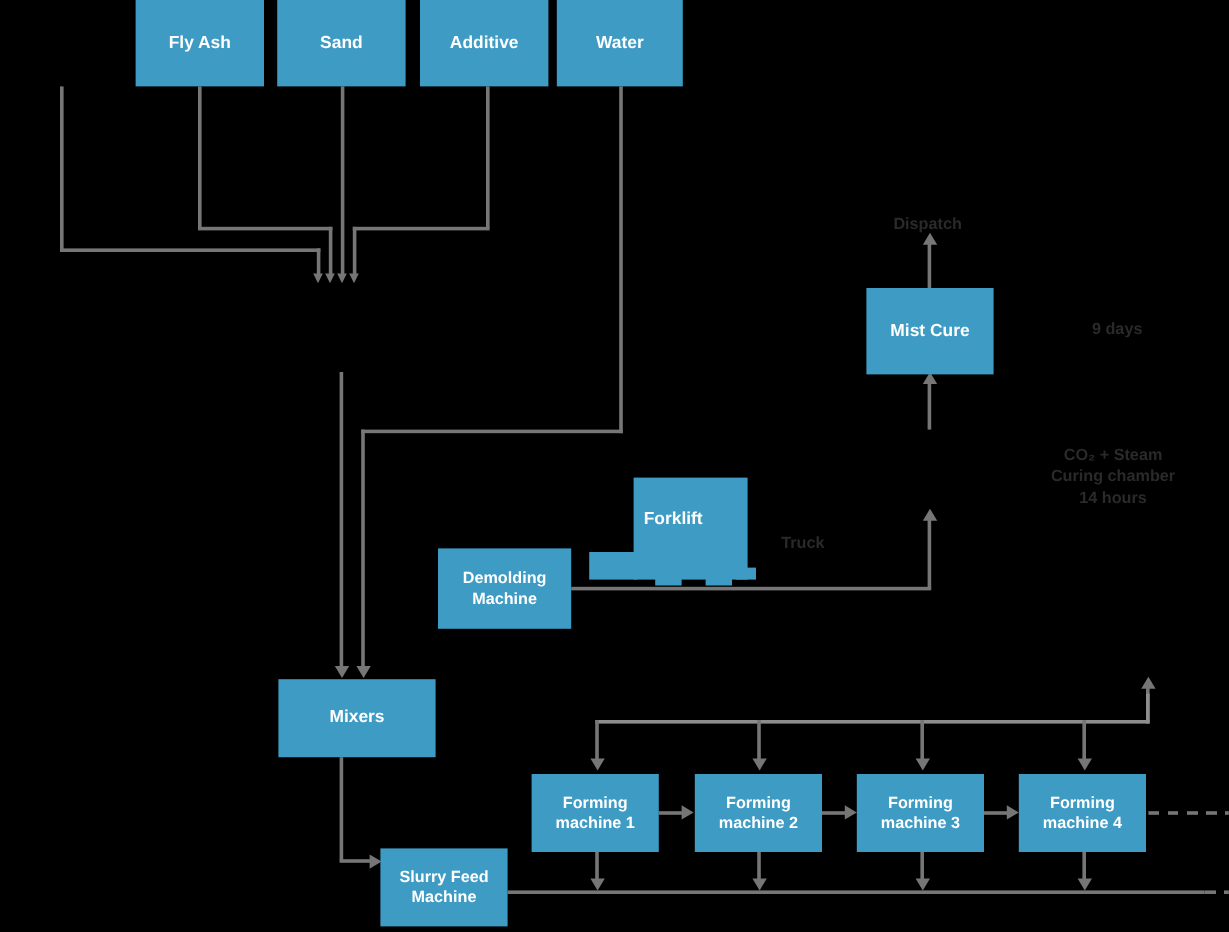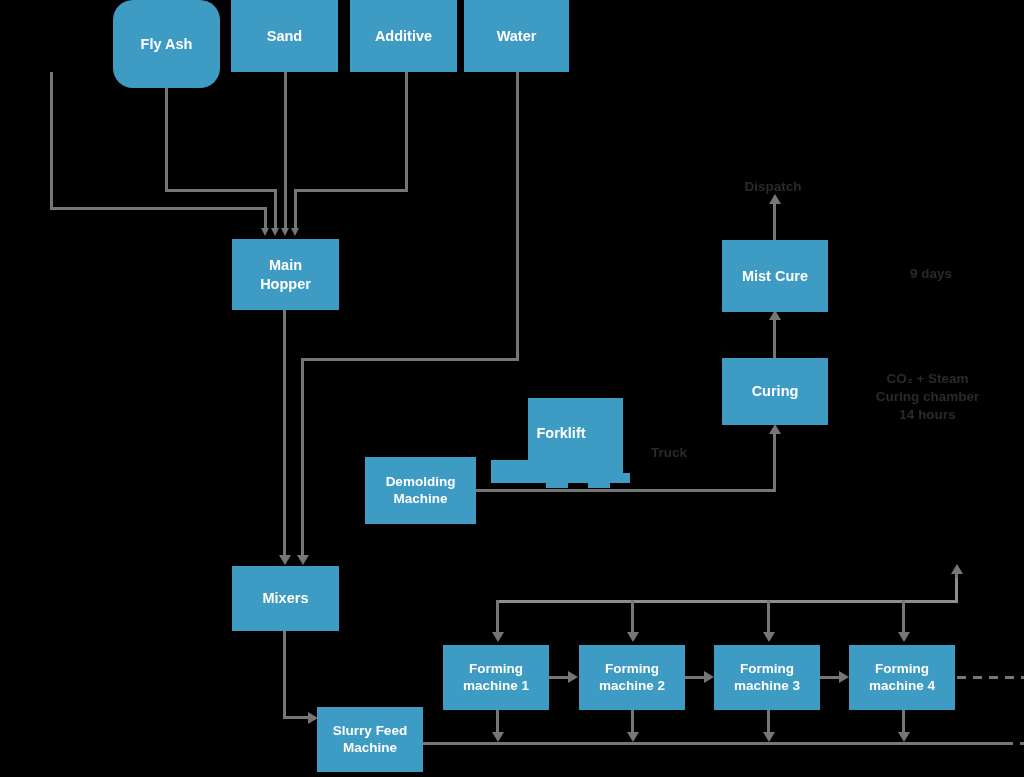--- a/index.html
+++ b/index.html
@@ -56,21 +56,21 @@
   .truck .tail{position:absolute;background:#3d9bc4;}
   .truck .wheel{position:absolute;background:#3d9bc4;border-radius:50% 50% 0 0;}
   .truck .label{position:absolute;color:#fff;font-weight:bold;font-size:14.5px;
                 width:100%;text-align:center;}
 </style>
 </head>
 <body>
 
 <div id="stage">
 
-  <div class="node" style="left:113px;top:0px;width:107px;height:88px;border-radius:20px;">Fly Ash</div>
+  <div class="node" style="left:113px;top:0px;width:107px;height:72px;">Fly Ash</div>
   <div class="node" style="left:231px;top:0px;width:107px;height:72px;">Sand</div>
   <div class="node" style="left:350px;top:0px;width:107px;height:72px;">Additive</div>
   <div class="node" style="left:464px;top:0px;width:105px;height:72px;">Water</div>
 
   <div class="v" style="left:50px;top:72px;height:138px;"></div>
   <div class="h" style="left:50px;top:207px;width:217px;"></div>
   <div class="v" style="left:264px;top:207px;height:22px;"></div>
   <div class="ar down sm" style="left:261px;top:228px;"></div>
 
   <div class="v" style="left:165px;top:72px;height:118px;"></div>
@@ -84,27 +84,25 @@
   <div class="v" style="left:405px;top:72px;height:118px;"></div>
   <div class="h" style="left:294px;top:189px;width:114px;"></div>
   <div class="v" style="left:294px;top:189px;height:40px;"></div>
   <div class="ar down sm" style="left:291px;top:228px;"></div>
 
   <div class="v" style="left:516px;top:72px;height:289px;"></div>
   <div class="h" style="left:301px;top:358px;width:218px;"></div>
   <div class="v" style="left:301px;top:358px;height:198px;"></div>
   <div class="ar down" style="left:297px;top:555px;"></div>
 
-  <div class="node" style="left:232px;top:239px;width:107px;height:71px;white-space:pre-line;">Main
-Hopper</div>
 
   <div class="v" style="left:283px;top:310px;height:246px;"></div>
   <div class="ar down" style="left:279px;top:555px;"></div>
 
-  <div class="node" style="left:232px;top:566px;width:107px;height:65px;">Mixers</div>
+  <div class="node" style="left:232px;top:566px;width:131px;height:65px;">Mixers</div>
 
   <div class="v" style="left:283px;top:631px;height:86px;"></div>
   <div class="h" style="left:283px;top:716px;width:27px;"></div>
   <div class="ar right" style="left:308px;top:712px;"></div>
 
   <div class="node small" style="left:317px;top:707px;width:106px;height:65px;white-space:pre-line;">Slurry Feed
 Machine</div>
 
   <div class="h" style="left:423px;top:742px;width:581px;"></div>
   <div class="dash" style="left:1004px;top:742px;width:20px;"></div>
@@ -120,21 +118,20 @@
     <div class="cab" style="left:37px;top:0px;width:95px;height:85px;"></div>
     <div class="bed" style="left:0px;top:62px;width:40px;height:23px;"></div>
     <div class="tail" style="left:122px;top:75px;width:17px;height:10px;"></div>
     <div class="wheel" style="left:55px;top:74px;width:22px;height:16px;"></div>
     <div class="wheel" style="left:97px;top:74px;width:22px;height:16px;"></div>
     <div class="label" style="left:0px;top:27px;">Forklift</div>
   </div>
 
   <div class="note" style="left:639px;top:444px;width:60px;text-align:center;">Truck</div>
 
-  <div class="node" style="left:722px;top:358px;width:106px;height:67px;">Curing</div>
 
   <div class="note" style="left:845px;top:370px;width:165px;">CO₂ + Steam
 Curing chamber
 14 hours</div>
 
   <div class="v" style="left:773px;top:318px;height:40px;"></div>
   <div class="ar up" style="left:769px;top:310px;"></div>
 
   <div class="node" style="left:722px;top:240px;width:106px;height:72px;">Mist Cure</div>
 

